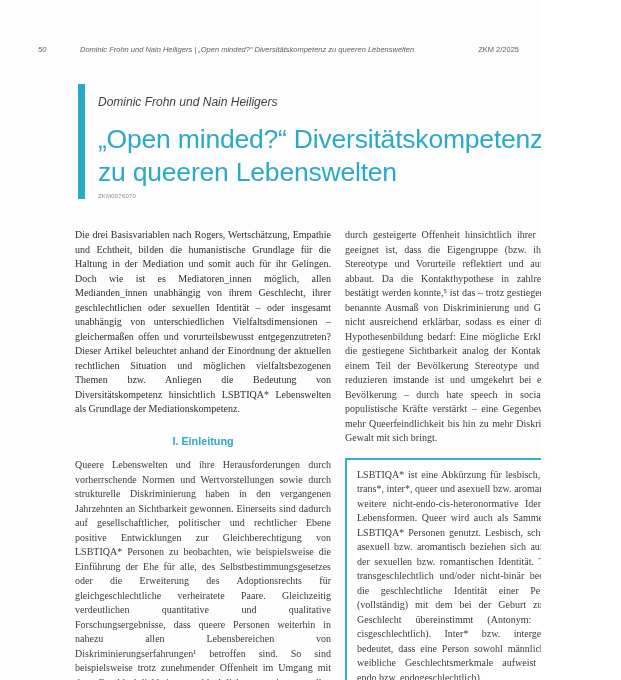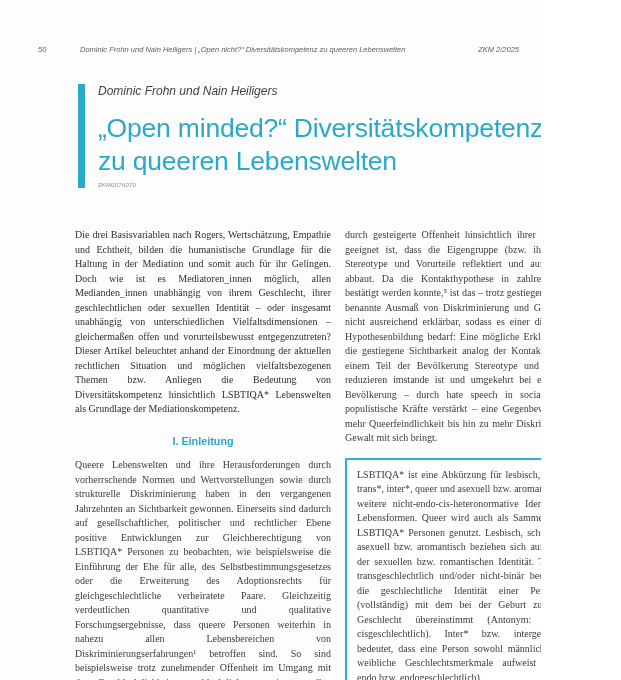--- a/index.html
+++ b/index.html
@@ -17,32 +17,32 @@
   }
   
   .running-header{
     position:absolute;top:45px;left:38px;right:22px;
     display:flex;align-items:baseline;
     font-family:"Liberation Sans", sans-serif;
     font-size:7.5px;color:#5f5f5f;
   }
   .running-header .pagenum{width:42px;font-style:italic;}
   .running-header .running-title{flex:1;font-style:italic;}
-  .running-header .issue{font-style:italic;}
+  .running-header .issue{}
   
   .title-block{
     position:absolute;top:84px;left:78px;
     display:flex;align-items:stretch;
   }
   .accent-bar{width:7px;background:var(--accent);flex:0 0 auto;}
   .title-content{padding-left:13px;}
   .authors{
     font-family:"Liberation Sans", sans-serif;
     font-style:italic;font-size:12px;color:#3f3f3f;
-    margin-top:0;
+    margin-top:11px;
   }
   .article-title{
     font-family:"Liberation Sans", sans-serif;
     font-size:26.5px;line-height:1.26;color:var(--accent);
     width:472px;margin-top:14px;
     hyphens:manual;-webkit-hyphens:manual;
     font-weight:400;letter-spacing:-0.2px;
   }
   .doc-code{
     font-family:"Liberation Sans", sans-serif;
@@ -71,21 +71,21 @@
     background:#ffffff;
   }
 </style>
 </head>
 <body>
 
 <div class="page">
 
   <div class="running-header">
     <span class="pagenum">50</span>
-    <span class="running-title">Dominic Frohn und Nain Heiligers | „Open nicht?“ Diversitätskompetenz zu queeren Lebenswelten</span>
+    <span class="running-title">Dominic Frohn und Nain Heiligers | „Open minded?“ Diversitätskompetenz zu queeren Lebenswelten</span>
     <span class="issue">ZKM 2/2025</span>
   </div>
 
   <div class="title-block">
     <div class="accent-bar"></div>
     <div class="title-content">
       <div class="authors">Dominic Frohn und Nain Heiligers</div>
       <div class="article-title">„Open minded?“ Diversitätskom­petenz zu queeren Lebenswelten</div>
       <div class="doc-code">ZKM0076070</div>
     </div>

